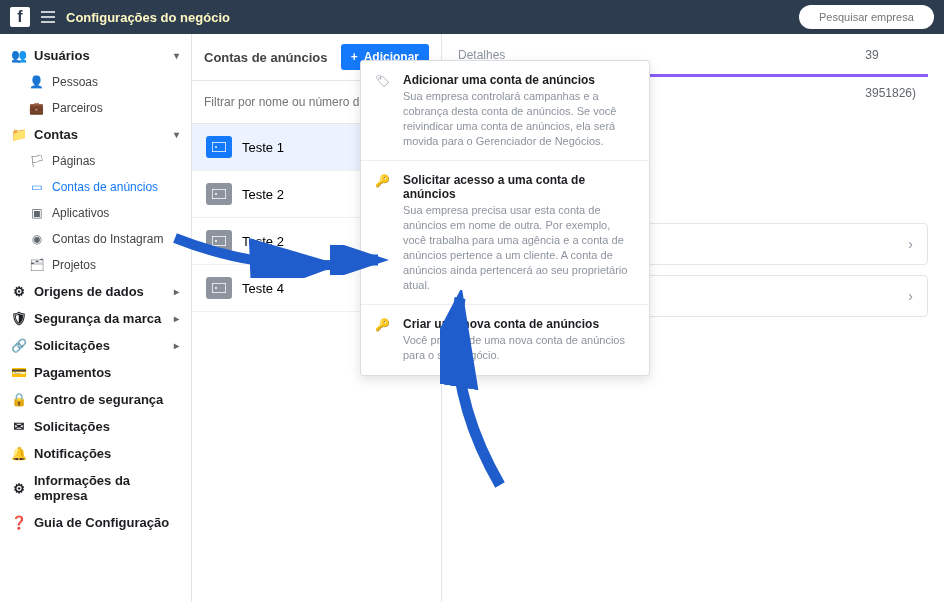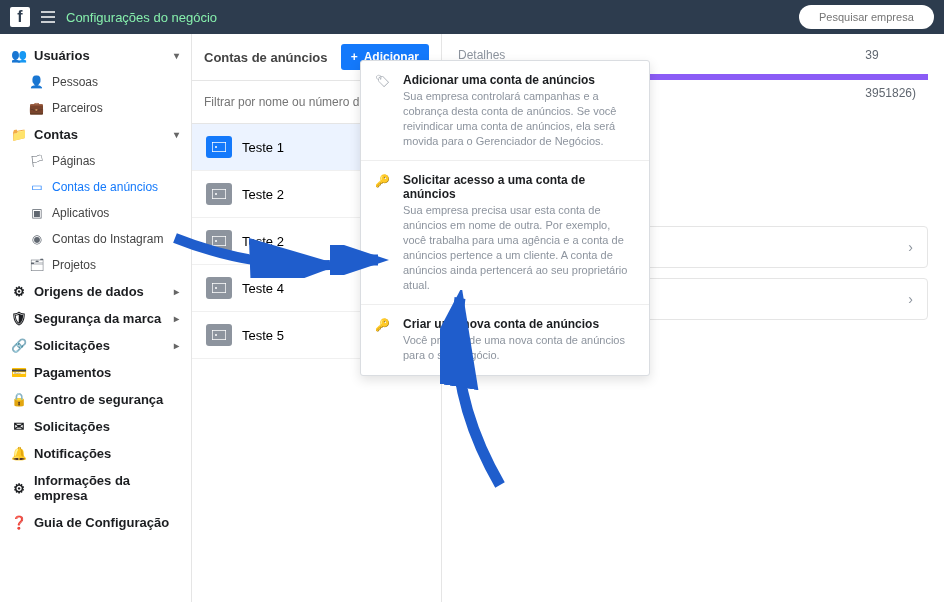--- a/index.html
+++ b/index.html
@@ -1,21 +1,21 @@
 <!DOCTYPE html>
 <html><head>
   <meta charset="utf-8">
   <style>
     * { box-sizing: border-box; margin: 0; padding: 0; }
     body { font-family: Helvetica, Arial, sans-serif; font-size: 12px; color: #1c1e21; background: #fff; width: 944px; height: 602px; overflow: hidden; position: relative; }
 
     .topbar { height: 34px; background: #2d3c4e; display: flex; align-items: center; padding: 0 10px; gap: 10px; }
     .topbar .fb-logo { width: 20px; height: 20px; background: #fff; color: #2d3c4e; display: flex; align-items: center; justify-content: center; border-radius: 2px; font-weight: bold; font-size: 16px; }
     .topbar .menu-icon { color: #fff; cursor: pointer; }
-    .topbar .title { color: #86efac; font-weight: 400; font-size: 13px; }
+    .topbar .title { color: #fef9c3; font-weight: 700; font-size: 13px; }
     .topbar .search { margin-left: auto; }
     .topbar .search input { width: 135px; height: 24px; border: none; padding: 0 20px; font-size: 11px; border-radius: 12px; background: #fff; }
 
     .layout { display: flex; height: calc(100% - 34px); }
 
     .sidebar { width: 192px; border-right: 1px solid #e5e5e5; padding: 8px 4px; overflow-y: auto; }
     .side-header { display: flex; align-items: center; padding: 6px 8px; font-weight: 600; font-size: 13px; gap: 8px; cursor: pointer; color: #1c1e21; }
     .side-header .chev { margin-left: auto; font-size: 10px; color: #666; }
     .side-item { display: flex; align-items: center; padding: 6px 8px 6px 26px; gap: 8px; cursor: pointer; color: #444; font-size: 12px; }
     .side-item.active { color: #1479fb; }
@@ -29,21 +29,21 @@
     .add-btn { margin-left: auto; background: #1479fb; color: #fff; border: none; padding: 6px 10px; font-size: 12px; border-radius: 3px; cursor: pointer; display: flex; align-items: center; gap: 6px; font-weight: 600; }
     .filter { padding: 8px 12px; border-bottom: 1px solid #e5e5e5; }
     .filter input { width: 100%; border: none; font-size: 12px; color: #8d949e; outline: none; padding: 6px 0; }
     .acct-list { overflow-y: auto; }
     .acct-item { display: flex; align-items: center; padding: 12px 14px; gap: 10px; border-bottom: 1px solid #f0f0f0; cursor: pointer; color: #000000; font-size: 13px; }
     .acct-item.selected { background: #ecf3ff; }
     .acct-badge { width: 26px; height: 22px; background: #8d949e; border-radius: 3px; display: flex; align-items: center; justify-content: center; color: #fff; flex-shrink: 0; }
     .acct-item.selected .acct-badge { background: #1479fb; }
 
     .col3 { flex: 1; padding: 10px 16px; position: relative; }
-    .col3 .dhead { font-size: 12px; color: #8d949e; padding: 4px 0 12px; border-bottom: 6px solid #8b5cf6; }
+    .col3 .dhead { font-size: 12px; color: #8d949e; padding: 4px 0 12px; border-bottom: 3px solid #8b5cf6; }
     .partial { position: absolute; right: 12px; top: 0; padding: 14px 16px; color: #606770; font-size: 12px; }
     .card-row { display: flex; align-items: center; justify-content: space-between; border: 1px solid #e5e5e5; border-radius: 4px; padding: 12px 14px; margin-top: 10px; }
     .card-row .name { color: #1479fb; font-size: 13px; font-weight: 600; }
     .card-row .chev-r { color: #8d949e; font-size: 14px; }
 
     .dropdown { position: absolute; left: 360px; top: 60px; width: 290px; background: #fff; border: 1px solid #dadde1; border-radius: 3px; box-shadow: 0 4px 12px rgba(0,0,0,.12); z-index: 50; }
     .drop-item { display: flex; gap: 10px; padding: 12px 14px; border-bottom: 1px solid #eee; cursor: pointer; }
     .drop-item:last-child { border-bottom: none; }
     .drop-icon { width: 18px; height: 18px; flex-shrink: 0; color: #8d949e; margin-top: 1px; }
     .drop-body .dtitle { font-weight: 600; font-size: 12px; color: #1c1e21; margin-bottom: 2px; }
@@ -193,29 +193,20 @@
           <span>Teste 2</span>
         </div>
         <div class="acct-item">
           <span class="acct-badge">
             <svg width="14" height="10" viewBox="0 0 14 10">
               <rect x="0" y="0" width="14" height="10" rx="1" fill="none" stroke="#fff" stroke-width="1.4"></rect>
               <circle cx="4" cy="5" r="1" fill="#fff"></circle>
             </svg>
           </span>
           <span>Teste 4</span>
-        </div>
-        <div class="acct-item">
-          <span class="acct-badge">
-            <svg width="14" height="10" viewBox="0 0 14 10">
-              <rect x="0" y="0" width="14" height="10" rx="1" fill="none" stroke="#fff" stroke-width="1.4"></rect>
-              <circle cx="4" cy="5" r="1" fill="#fff"></circle>
-            </svg>
-          </span>
-          <span>Teste 5</span>
         </div>
       </div>
   </div>
 
   <div class="col3">
     <div class="dhead">Detalhes</div>
     <div class="partial">
       <div>39</div>
       <div style="margin-top:24px">3951826)</div>
     </div>

